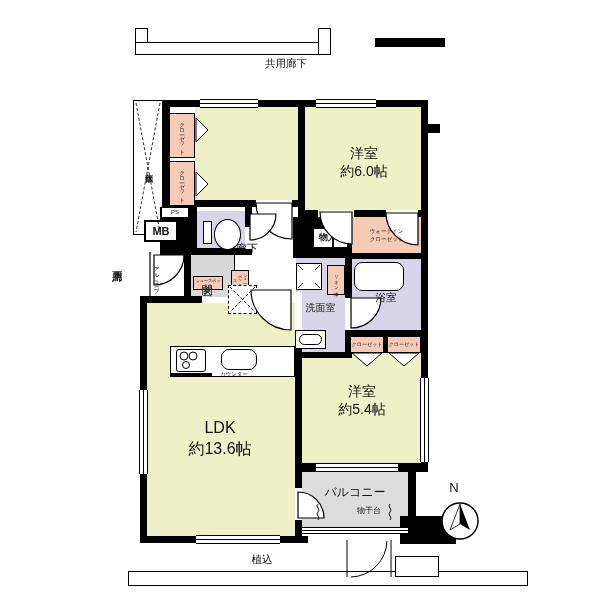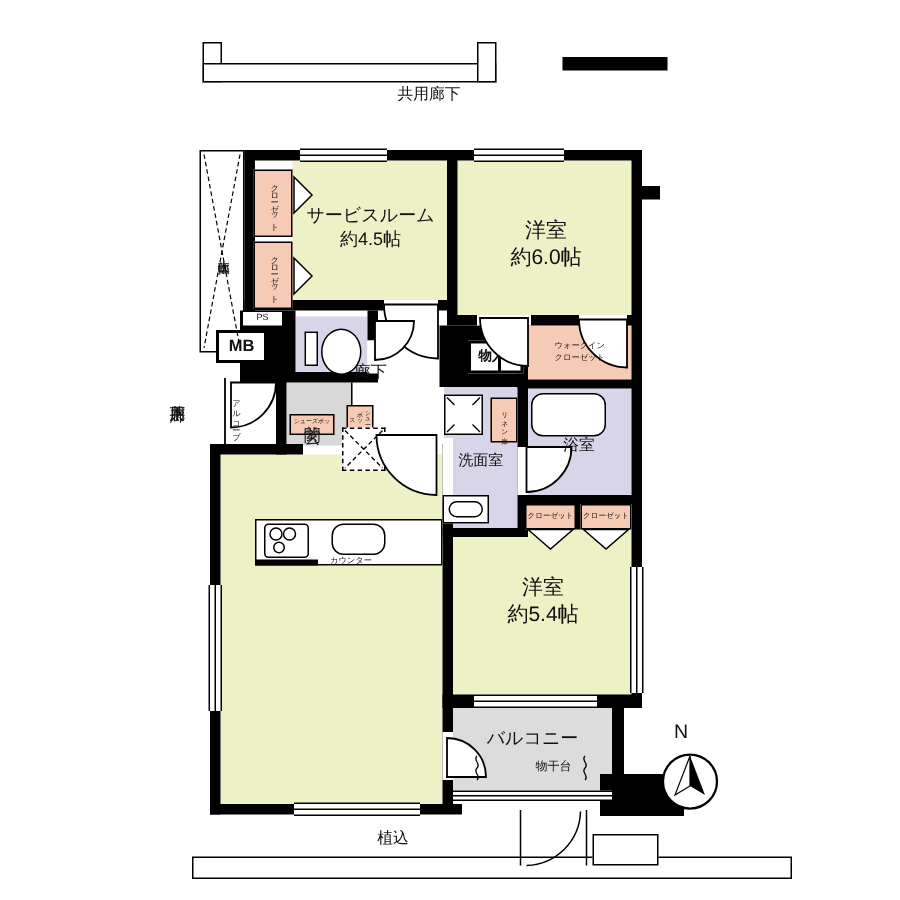--- a/index.html
+++ b/index.html
@@ -173,31 +173,31 @@
       <path d="M387,541 A37,37 0 0 1 351,577"></path>
     </g>
 
     <g>
       <circle cx="460" cy="521" r="18" fill="#fff" stroke="#000" stroke-width="1.5"></circle>
       <polygon points="460,504 470,530 460,524" fill="#000"></polygon>
       <polygon points="460,504 450,530 460,524" fill="#fff" stroke="#000" stroke-width="0.8"></polygon>
     </g>
   </svg>
 
-  <div class="abs lbl" style="left:198px;top:136px;width:98px;height:32px;font-size:12px;flex-direction:column;">
-    <div>サービスルーム</div>
-    <div>約4.5帖</div>
-  </div>
   <div class="abs lbl" style="left:320px;top:143px;width:88px;height:38px;font-size:14px;flex-direction:column;">
     <div>洋室</div>
     <div>約6.0帖</div>
   </div>
   <div class="abs lbl" style="left:312px;top:381px;width:100px;height:38px;font-size:14px;flex-direction:column;">
     <div>洋室</div>
     <div>約5.4帖</div>
+  </div>
+  <div class="abs lbl" style="left:164px;top:416px;width:112px;height:46px;font-size:16px;flex-direction:column;">
+    <div>LDK</div>
+    <div>約13.6帖</div>
   </div>
   <div class="abs lbl" style="left:355px;top:223px;width:63px;height:24px;font-size:5.5px;flex-direction:column;line-height:1.5;">
     <div>ウォークイン</div>
     <div>クローゼット</div>
   </div>
   <div class="abs lbl v" style="left:198px;top:258px;width:18px;height:36px;font-size:11px;">玄関</div>
   <div class="abs lbl" style="left:225px;top:241px;width:44px;height:14px;font-size:11px;">廊下</div>
   <div class="abs lbl v" style="left:152px;top:258px;width:9px;height:38px;font-size:5.5px;">アルコーブ</div>
   <div class="abs lbl" style="left:296px;top:301px;width:49px;height:13px;font-size:10px;">洗面室</div>
   <div class="abs lbl" style="left:366px;top:291px;width:40px;height:13px;font-size:10.5px;text-align:center;">浴室</div>

